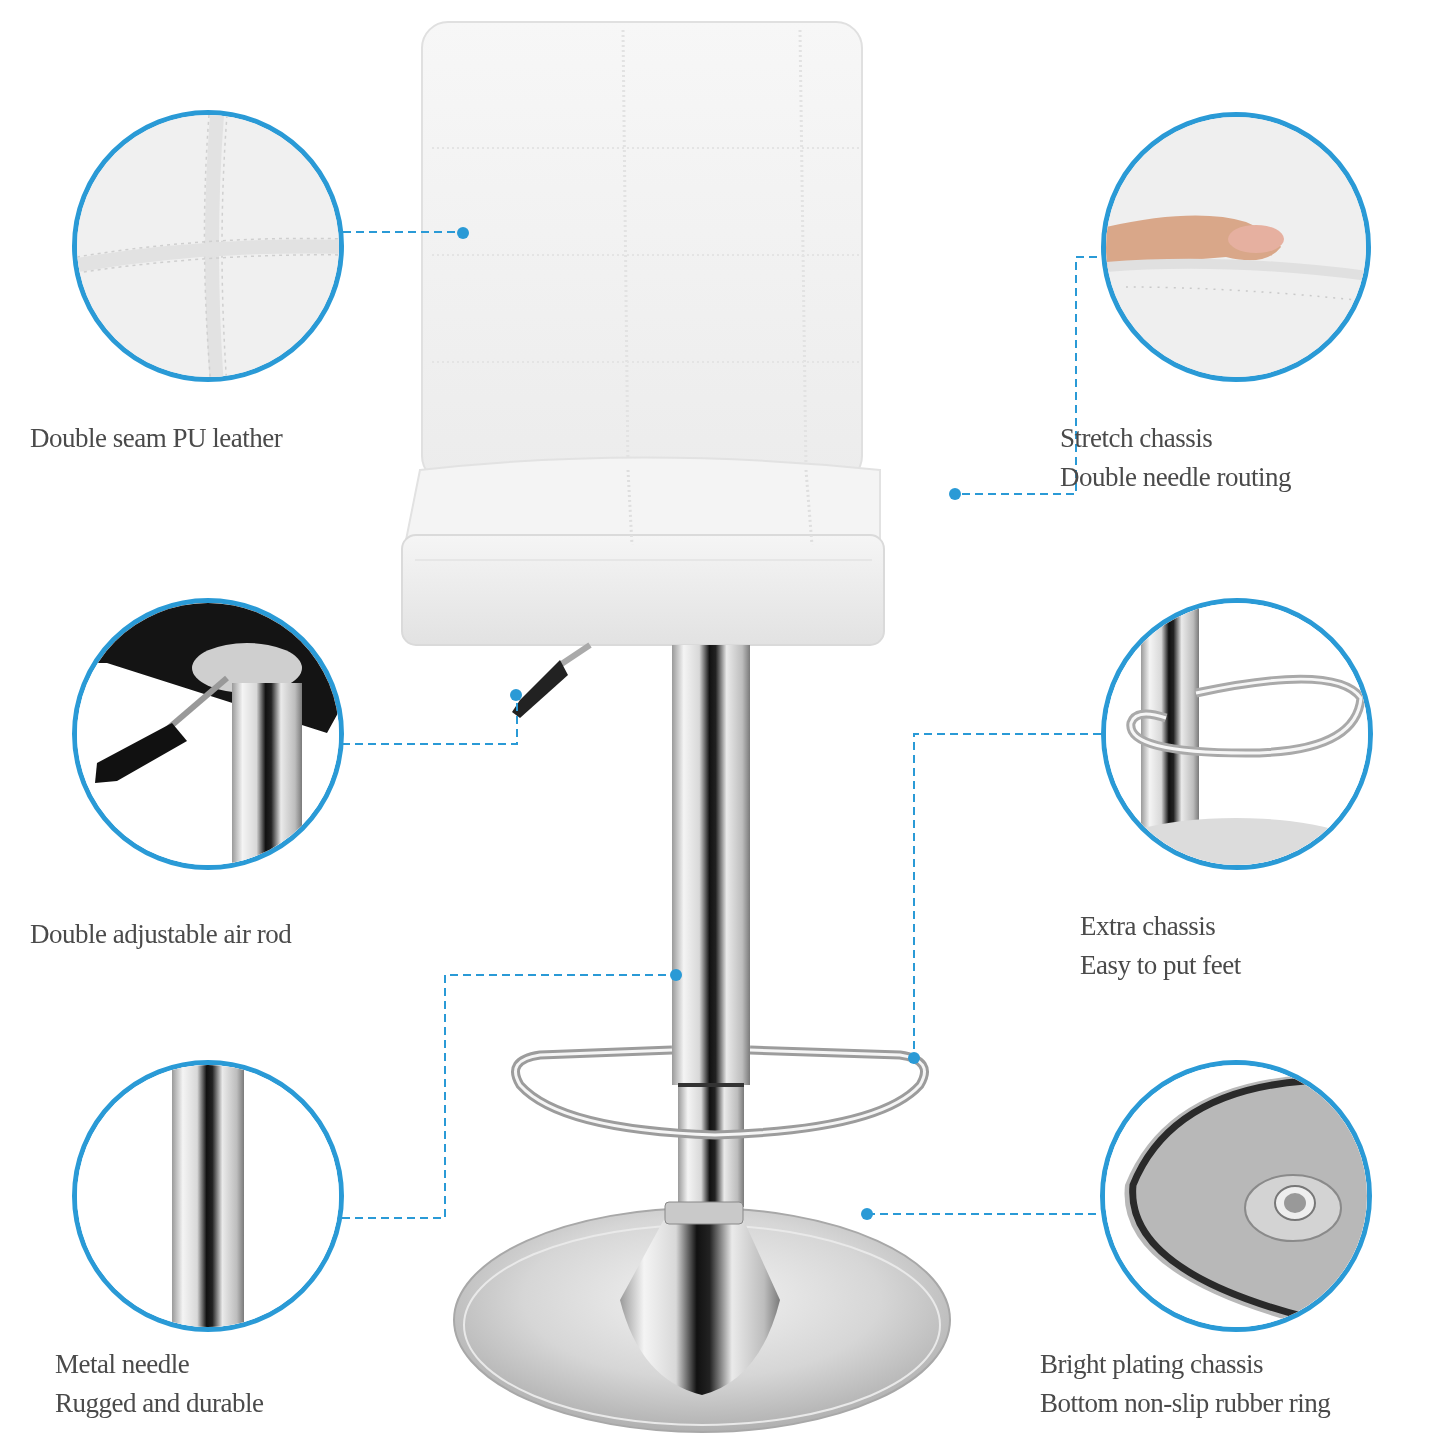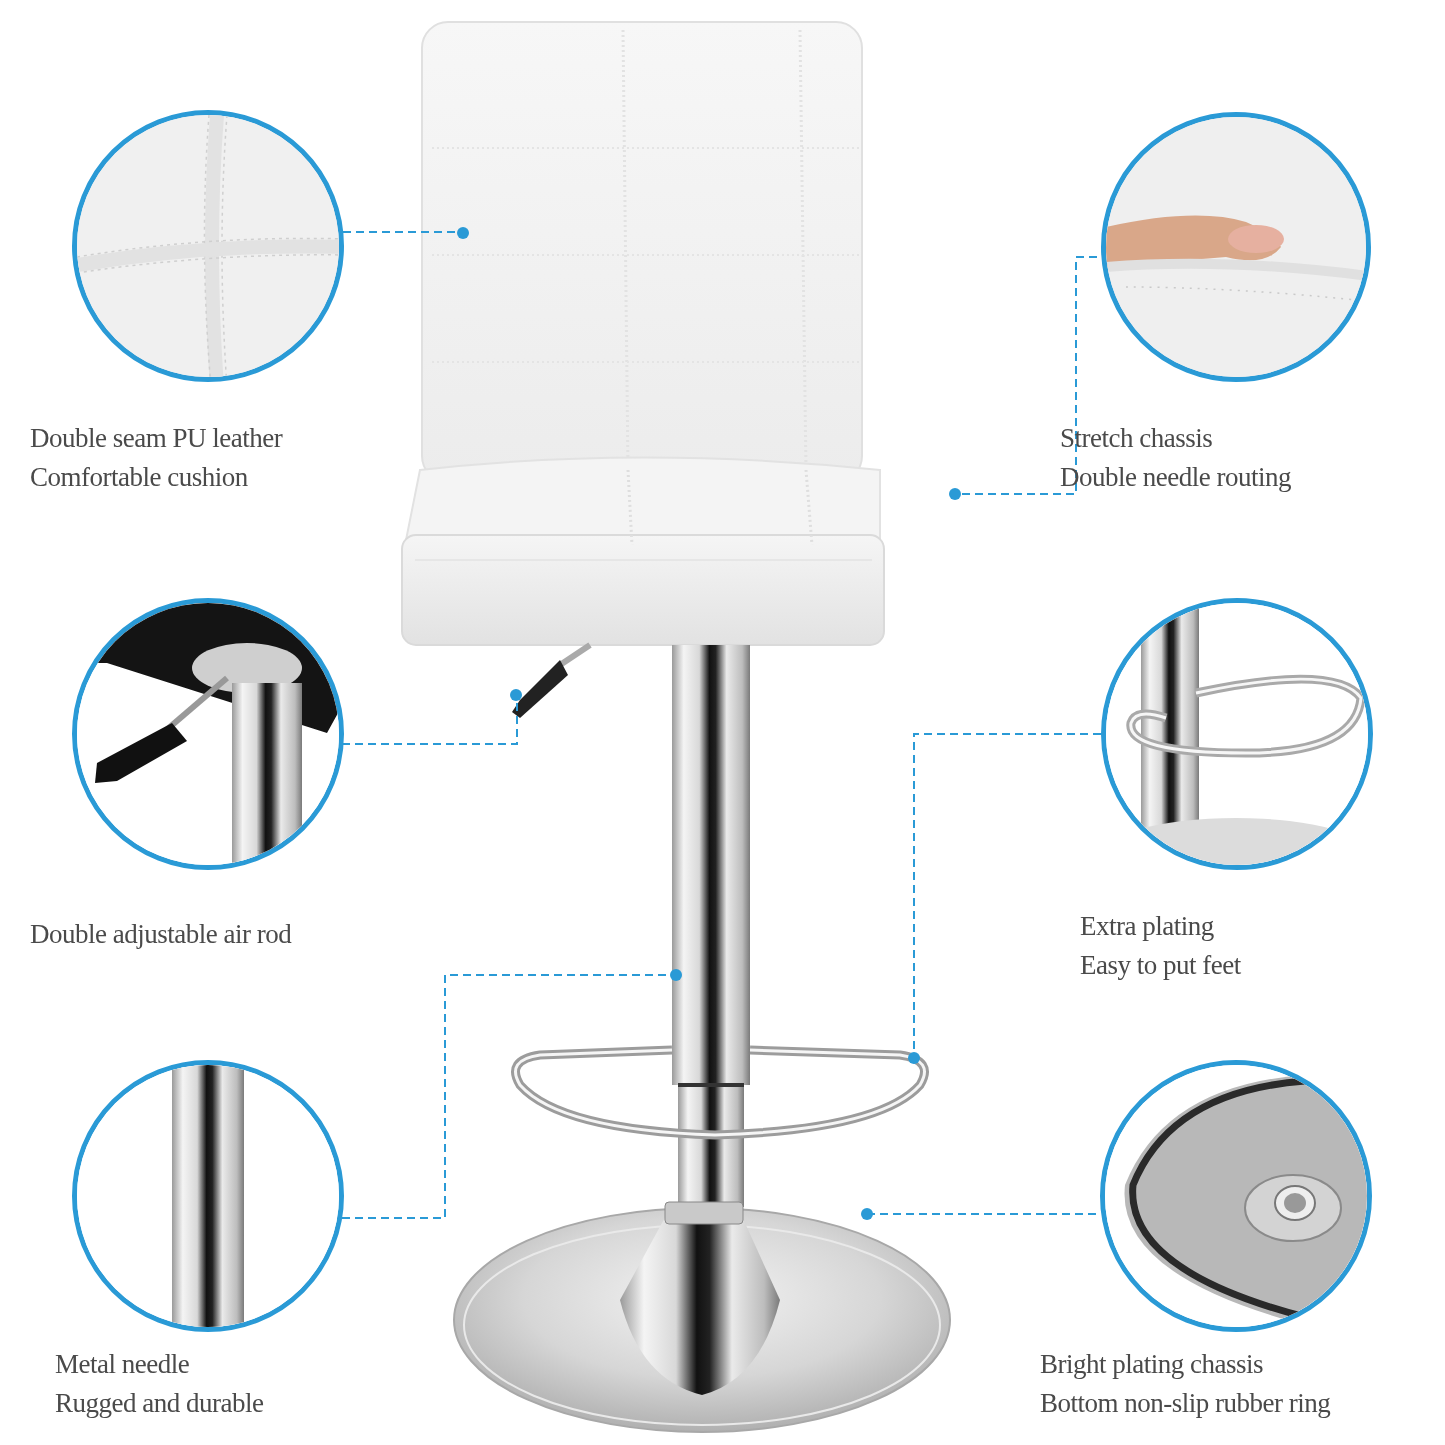--- a/index.html
+++ b/index.html
@@ -158,34 +158,33 @@
       <path d="M 200 10 Q 60 20 20 120 Q 10 210 200 260 L 272 260 L 272 10 Z" fill="#b8b8b8"></path>
       <path d="M 200 16 Q 66 26 28 120 Q 20 205 200 252" fill="none" stroke="#2a2a2a" stroke-width="7"></path>
       <ellipse cx="188" cy="143" rx="48" ry="33" fill="#d3d3d3" stroke="#8a8a8a" stroke-width="2"></ellipse>
       <ellipse cx="190" cy="138" rx="20" ry="17" fill="#eeeeee" stroke="#777" stroke-width="2"></ellipse>
       <ellipse cx="190" cy="138" rx="11" ry="10" fill="#999"></ellipse>
     </svg>
   </div>
 
   <div class="caption" style="left:30px; top:419px; width:370px;">
     <span>Double seam PU leather</span>
-    <span>Comfortable cushion</span>
   </div>
 
   <div class="caption" style="left:1060px; top:419px; width:340px;">
     <span>Stretch chassis</span>
     <span>Double needle routing</span>
   </div>
 
   <div class="caption" style="left:30px; top:915px; width:360px;">
     <span>Double adjustable air rod</span>
   </div>
 
   <div class="caption" style="left:1080px; top:907px; width:310px;">
-    <span>Extra plating</span>
+    <span>Extra chassis</span>
     <span>Easy to put feet</span>
   </div>
 
   <div class="caption" style="left:55px; top:1345px; width:320px;">
     <span>Metal needle</span>
     <span>Rugged and durable</span>
   </div>
 
   <div class="caption" style="left:1040px; top:1345px; width:385px;">
     <span>Bright plating chassis</span>

